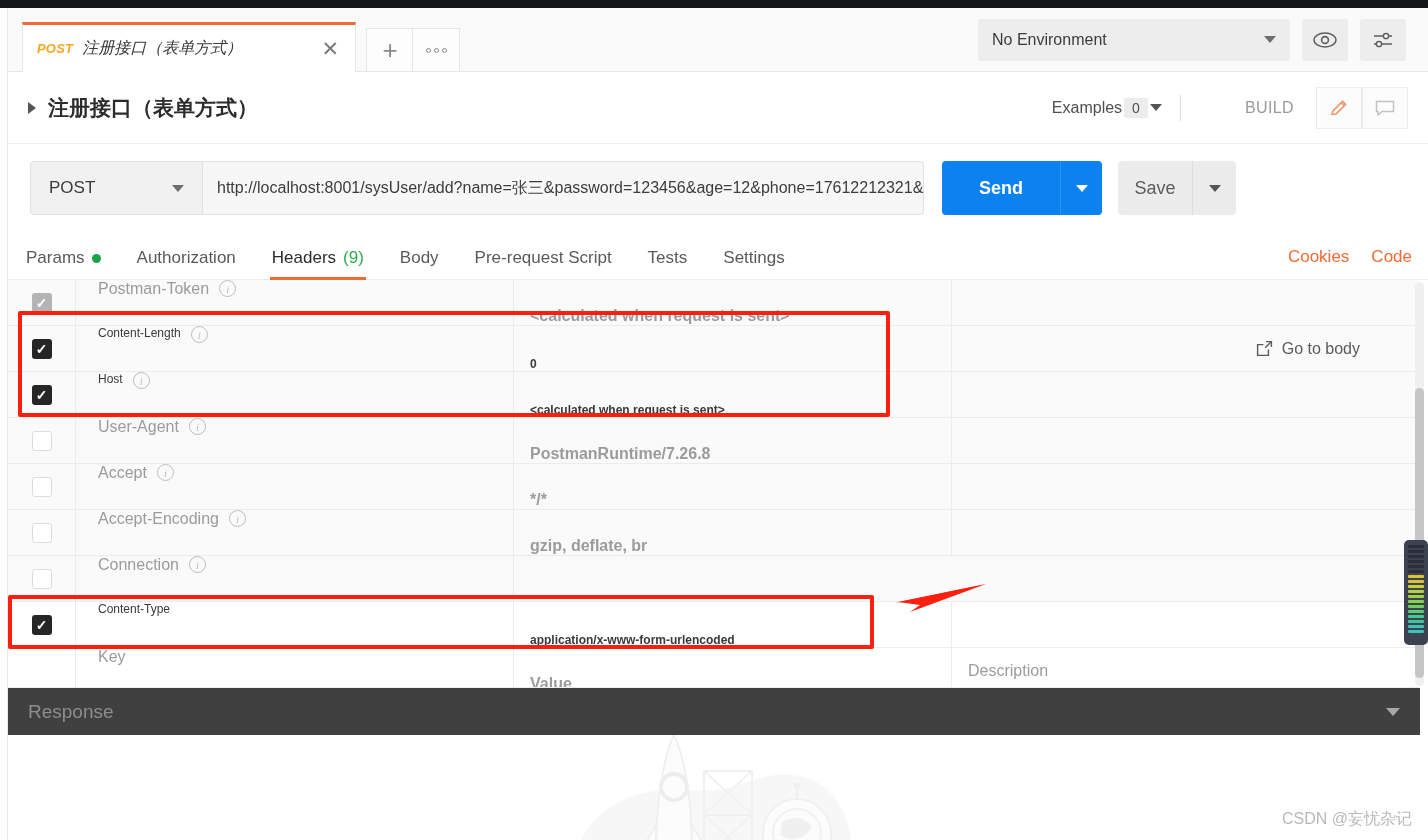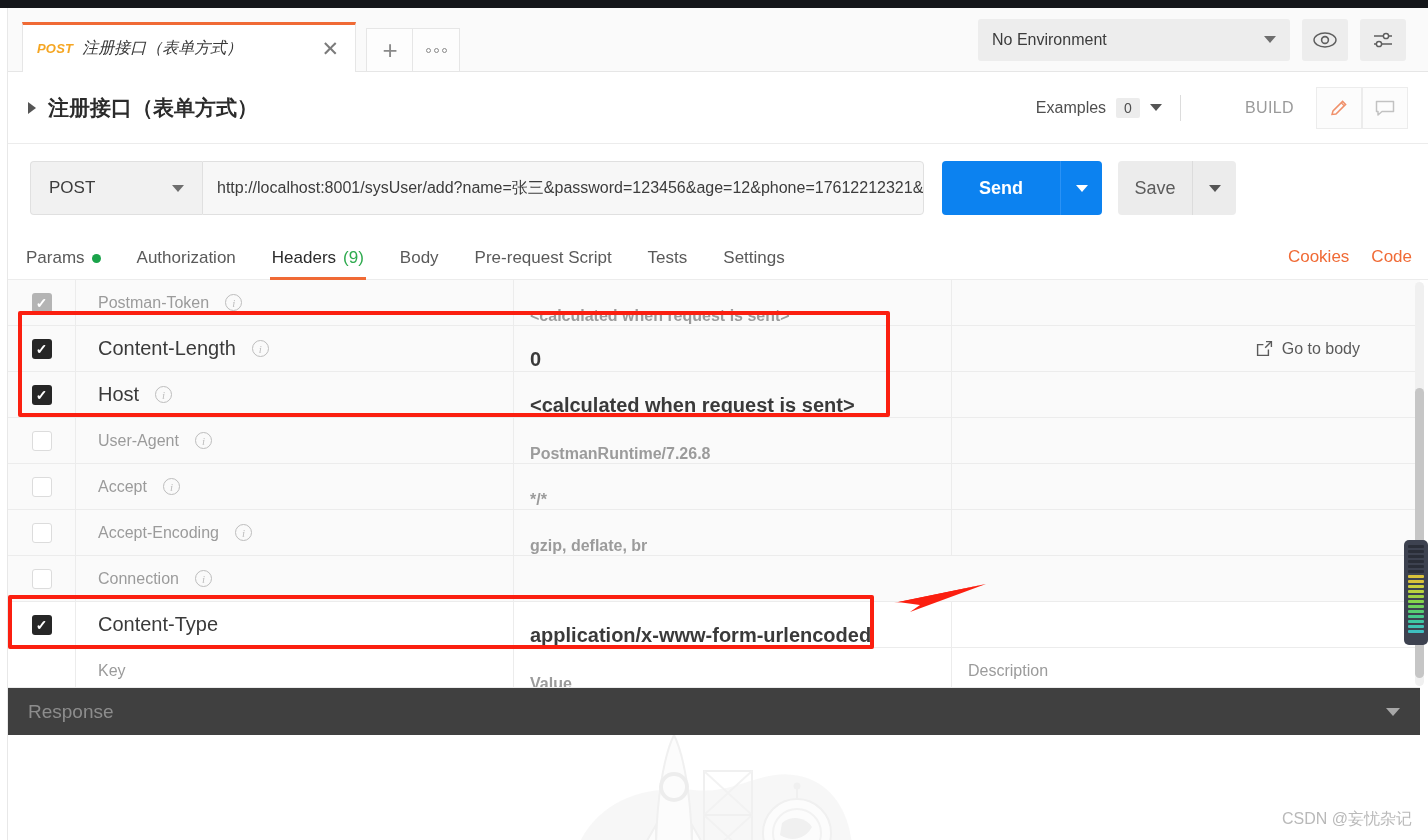--- a/index.html
+++ b/index.html
@@ -67,21 +67,21 @@
   }
 
   
   .titlerow {
     position:absolute; left:8px; top:72px; width:1420px; height:72px;
     background:#ffffff; border-bottom:1px solid #ececec;
     display:flex; align-items:center; padding:0 20px;
   }
   .tri-right { width:0;height:0;border-top:6px solid transparent;border-bottom:6px solid transparent;border-left:8px solid #555; margin-right:12px; cursor:pointer;}
   .req-title { font-size:21px; font-weight:bold; color:#2b2b2b; flex:1; }
-  .examples-wrap { display:flex; align-items:center; gap:10px; }
+  .examples-wrap { display:flex; align-items:center; gap:2px; }
   .examples-lbl { font-size:16px; color:#4f4f4f; }
   .examples-count { background:#ececec; color:#4f4f4f; font-size:14px; padding:2px 8px; border-radius:2px; }
   .caret-sm { width:0;height:0;border-left:6px solid transparent;border-right:6px solid transparent;border-top:7px solid #555; cursor:pointer;}
   .vdiv { width:1px; height:26px; background:#dcdcdc; margin:0 18px; }
   .build-lbl { font-size:16px; color:#9a9a9a; letter-spacing:.4px;margin-left:46px; }
   .sq-btn { width:46px;height:42px;border:1px solid #ececec;background:#fcfcfc;display:flex;align-items:center;justify-content:center;cursor:pointer;}
   .sq-btn.first { margin-left:22px; }
 
   
   .urlrow { position:absolute; left:8px; top:144px; width:1420px; height:88px; background:#fff; display:flex; align-items:center; padding:0 22px; }
@@ -116,25 +116,25 @@
   .green-dot { width:9px;height:9px;border-radius:50%;background:#1aa34a; display:inline-block;}
   .cnt { color:#2faa4f; font-size:17px; }
   .rt-right { position:absolute; right:16px; bottom:12px; display:flex; gap:22px; }
   .rt-right span { font-size:17px; color:#f06a35; cursor:pointer; }
 
   
   .table { position:absolute; left:8px; top:280px; width:1412px; height:407px; background:#fff; }
   .trow { display:flex; height:46px; border-bottom:1px solid #ececec; }
   .trow.shade { background:#fafafa; }
   .c-check { width:68px; display:flex;align-items:center;justify-content:center; border-right:1px solid #ececec; }
-  .c-key { width:438px; display:flex;align-items:center; padding-left:22px; gap:16px; border-right:1px solid #ececec; }
+  .c-key { width:438px; display:flex;align-items:flex-start; padding-left:22px; gap:10px; border-right:1px solid #ececec; }
   .c-val { width:438px; display:flex;align-items:flex-end; padding-left:16px; border-right:1px solid #ececec;font-weight:bold; }
   .c-desc { flex:1; display:flex;align-items:center; padding-left:16px; }
   .cellmuted { font-size:16px; color:#9b9b9b; white-space:nowrap; }
-  .celldark { font-size:20px; color:#3a3a3a; white-space:nowrap; }
+  .celldark { font-size:12px; color:#3a3a3a; white-space:nowrap; }
   .cb { width:20px;height:20px;border-radius:3px; display:flex;align-items:center;justify-content:center; cursor:pointer; }
   .cb.on-dark { background:#262626; }
   .cb.on-gray { background:#b4b4b4; }
   .cb.off { border:1.6px solid #dcdcdc; background:#fff; }
   .cb .tick { color:#fff; font-size:14px; line-height:1; font-weight:bold; }
   .info-i { width:17px;height:17px;border:1.3px solid #bdbdbd;border-radius:50%; color:#bdbdbd;
     font-size:11px; font-style:italic; display:flex;align-items:center;justify-content:center; font-family:"Liberation Serif",serif; cursor:pointer;}
   .gotobody { display:flex; align-items:center; gap:9px; cursor:pointer; font-size:16px; color:#5a5a5a; justify-content:flex-end; padding-right:60px; width:100%; }
 
   

